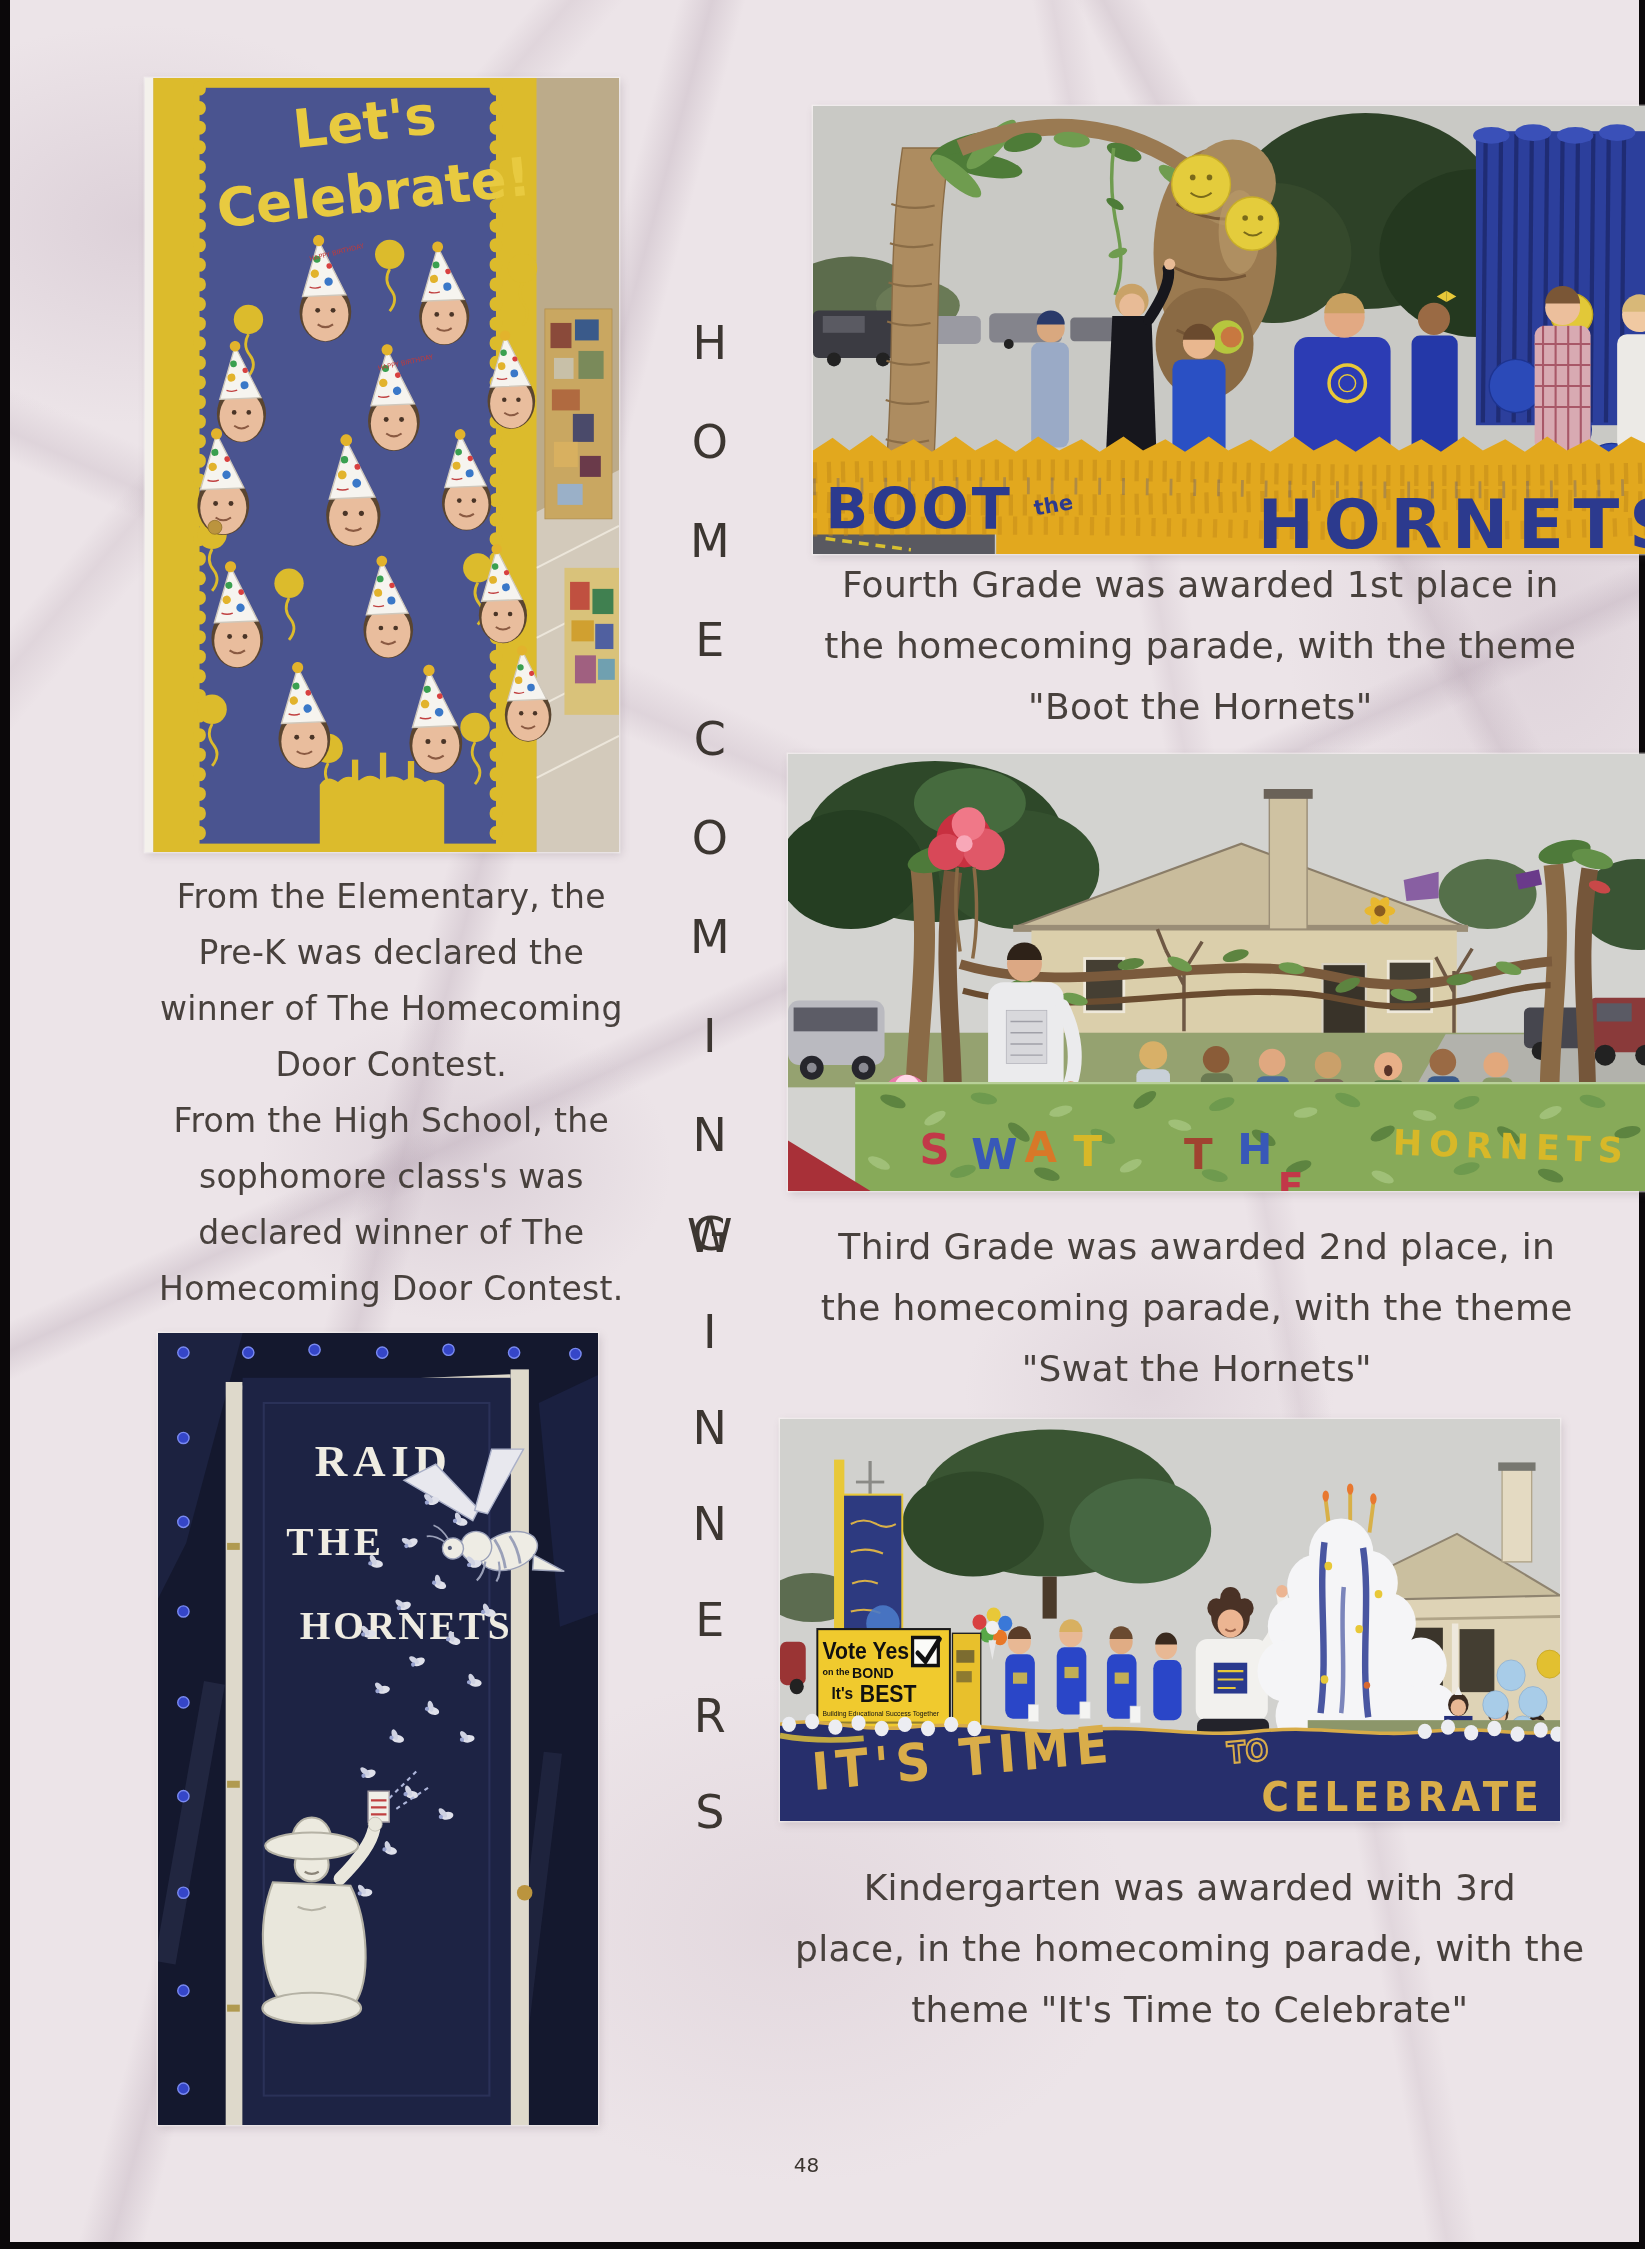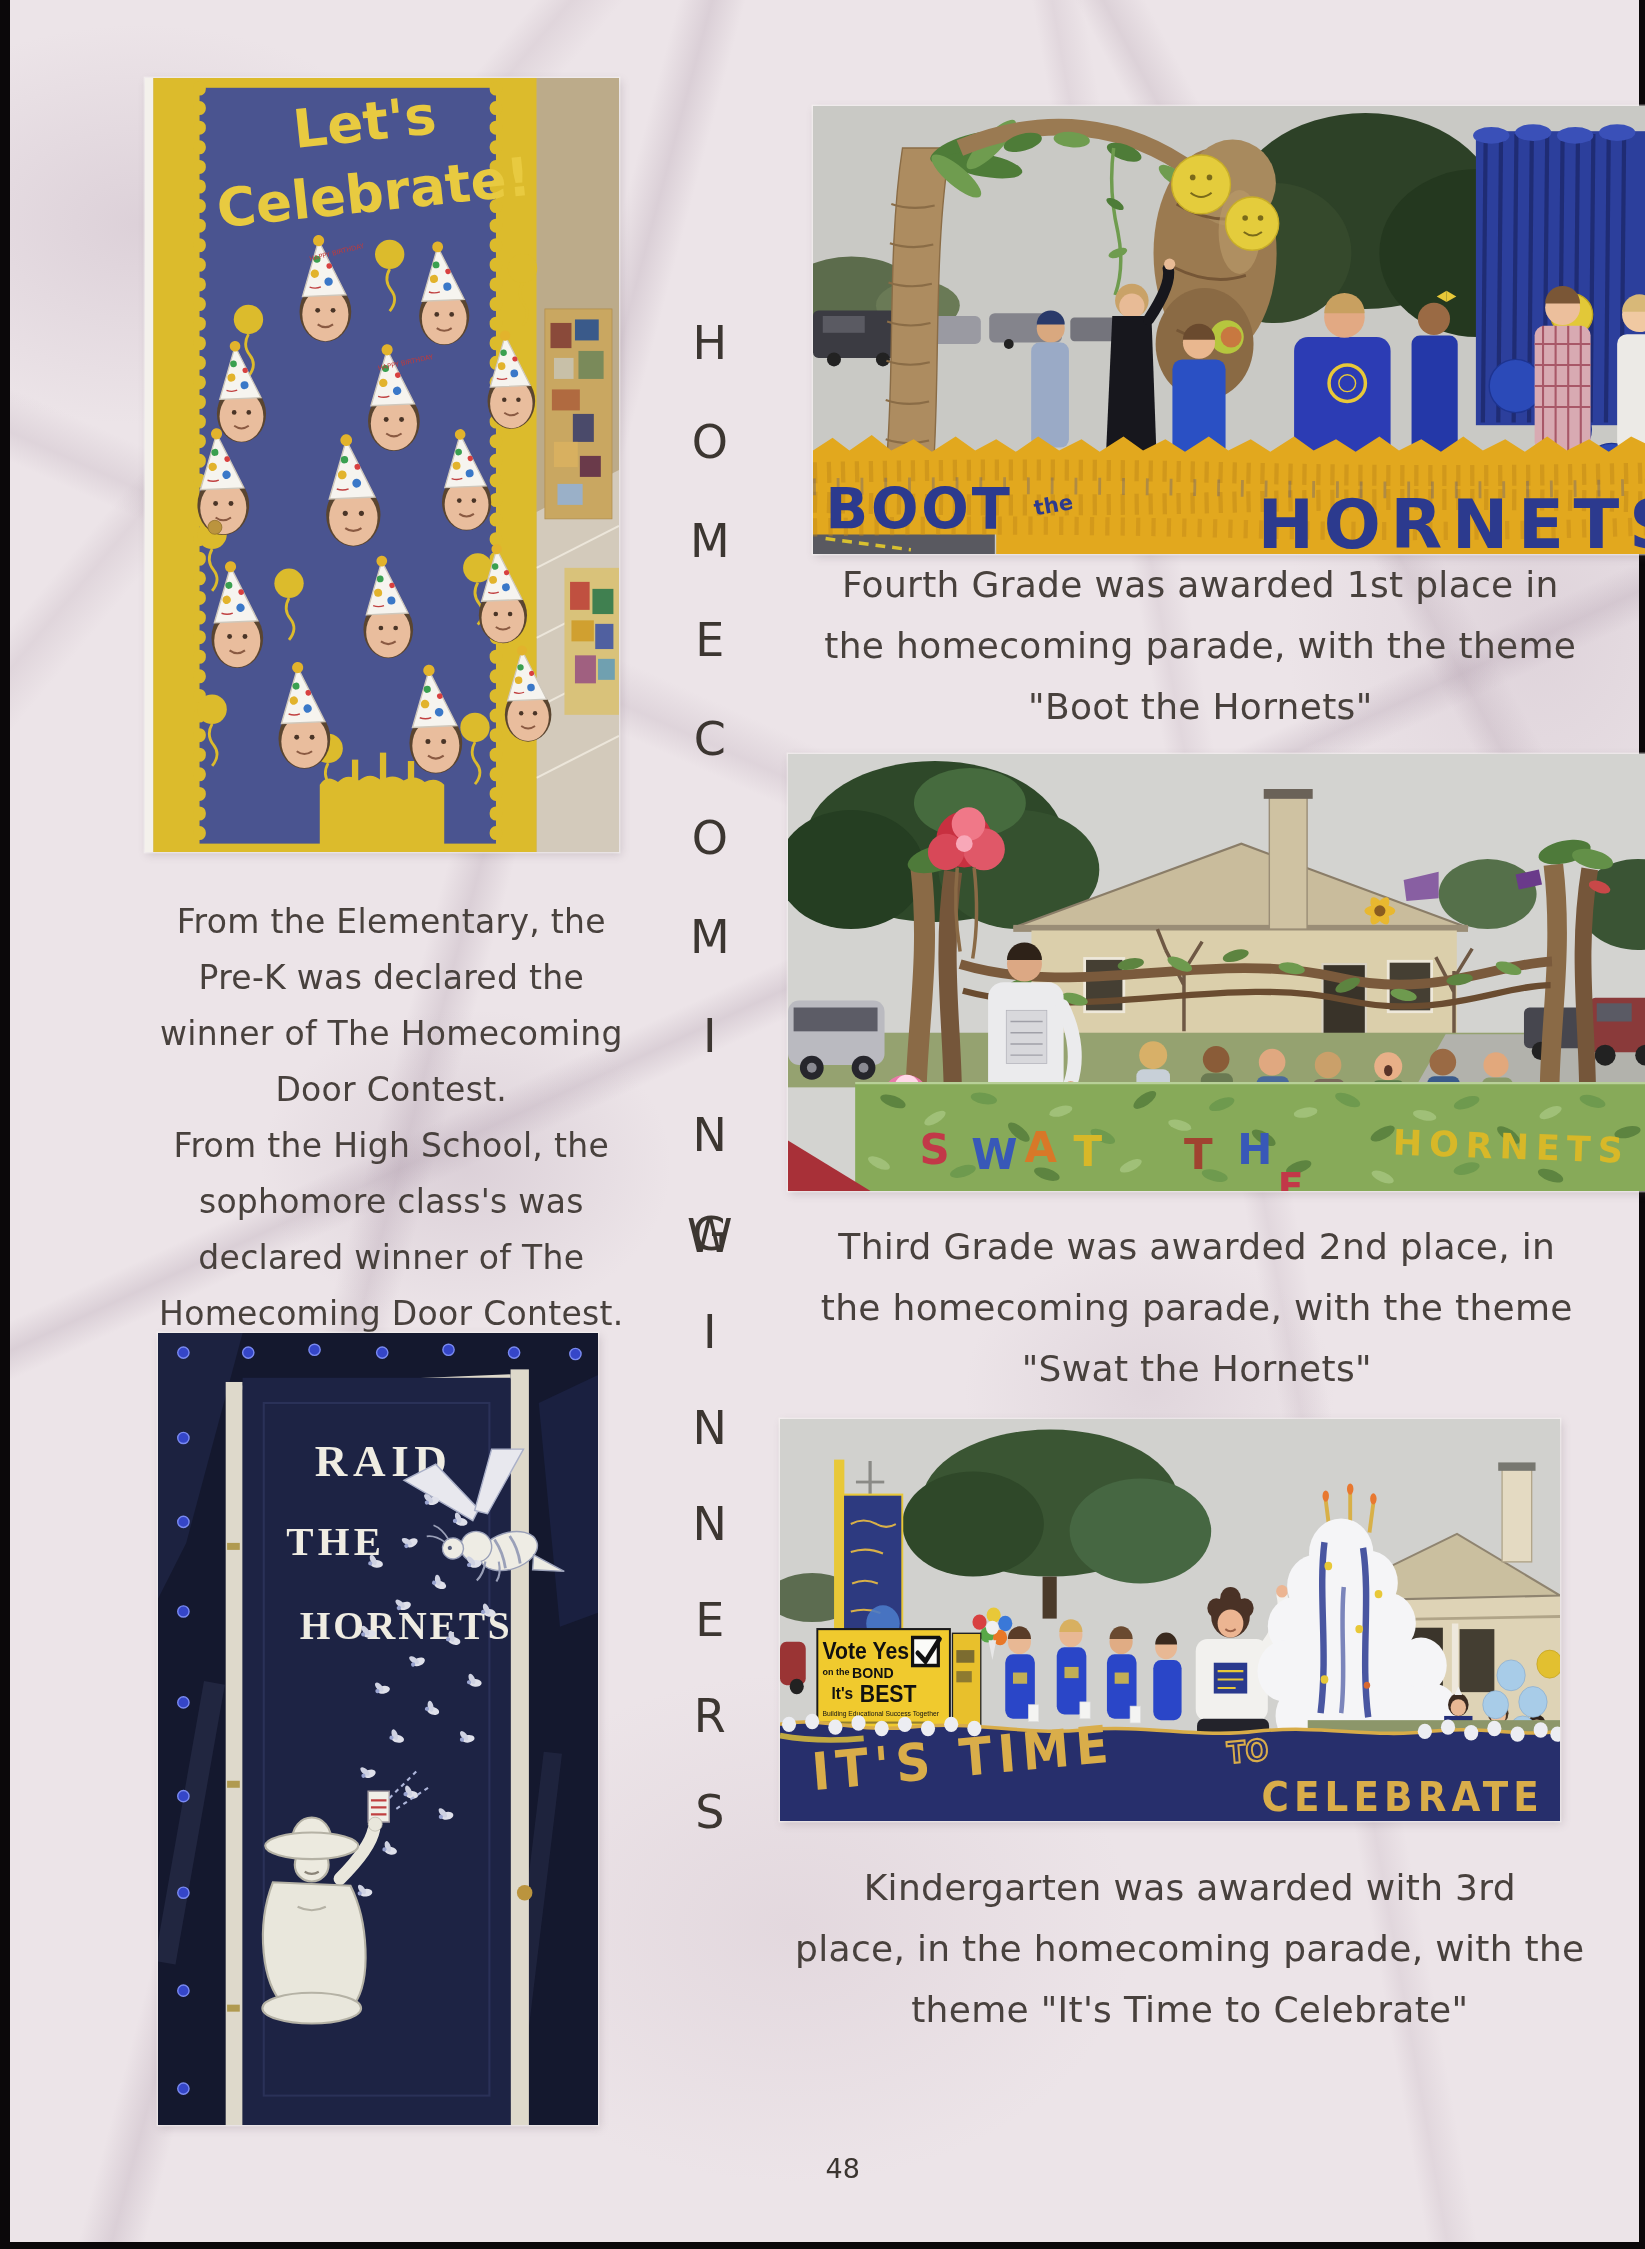--- a/index.html
+++ b/index.html
@@ -35,21 +35,21 @@
     white-space:pre-line;
   }
   .cap-left{font-size:33px;line-height:56px;letter-spacing:0.3px;}
   .cap-right{font-size:36px;line-height:61px;letter-spacing:0.3px;}
   .vtitle{
     position:absolute;writing-mode:vertical-rl;text-orientation:upright;
     color:#3c3631;font-size:46px;width:53px;text-align:start;
   }
   #vt-homecoming{letter-spacing:45px;}
   #vt-winners{letter-spacing:42px;}
-  .pagenum{position:absolute;color:#3b3530;font-size:27px;text-align:center;}
+  .pagenum{position:absolute;color:#3b3530;font-size:20px;text-align:left;}
 </style>
 </head>
 <body>
 
 <div class="page">
 
   <figure class="photo" style="left:135px;top:78px;width:474px;height:774px;margin:0">
     <svg viewBox="0 0 678 1106" preserveAspectRatio="none">
       <defs>
         <g id="p1bal">
@@ -140,21 +140,21 @@
       <circle cx="100" cy="642" r="10" fill="#bb943e" stroke="#8a6a28"></circle>
       <g transform="translate(340,1050)" fill="#dcbb2c">
         <rect x="-44" y="-76" width="9" height="38"></rect>
           <rect x="-4" y="-86" width="9" height="48"></rect>
           <rect x="36" y="-74" width="9" height="36"></rect>
         <path d="M-90,-40 Q-80,-56 -64,-44 Q-50,-58 -34,-46 Q-18,-60 -2,-46 Q14,-58 30,-46 Q46,-56 60,-44 Q76,-52 88,-40 L88,56 L-90,56 Z"></path>
       </g>
     </svg>
   </figure>
 
-  <div class="caption cap-left" style="left:84px;top:869px;width:595px;margin-top:25px;">From the Elementary, the
+  <div class="caption cap-left" style="left:84px;top:869px;width:595px;">From the Elementary, the
 Pre-K was declared the
 winner of The Homecoming
 Door Contest.
 From the High School, the
 sophomore class's was
 declared winner of The
 Homecoming Door Contest.</div>
 
   <figure class="photo" style="left:148px;top:1333px;width:440px;height:792px;margin:0">
     <svg viewBox="0 0 624 1132" preserveAspectRatio="none">

